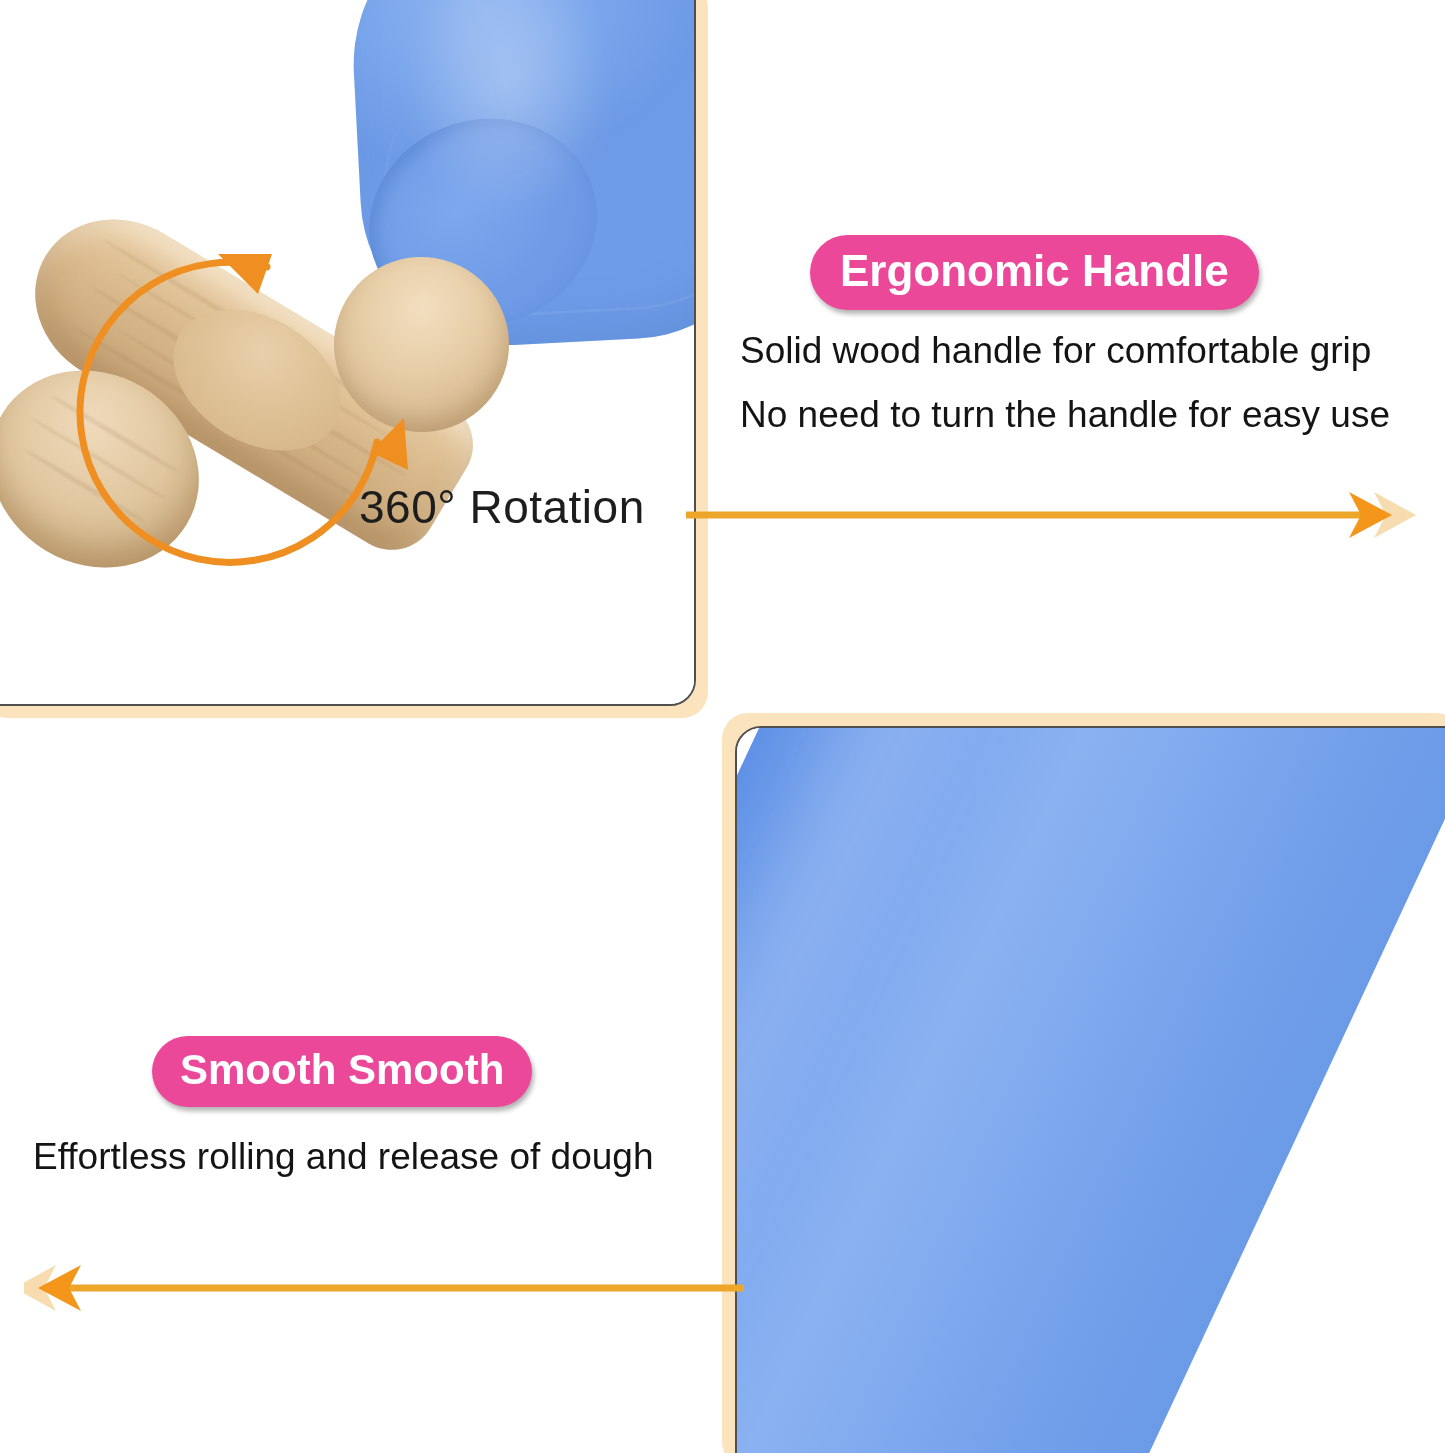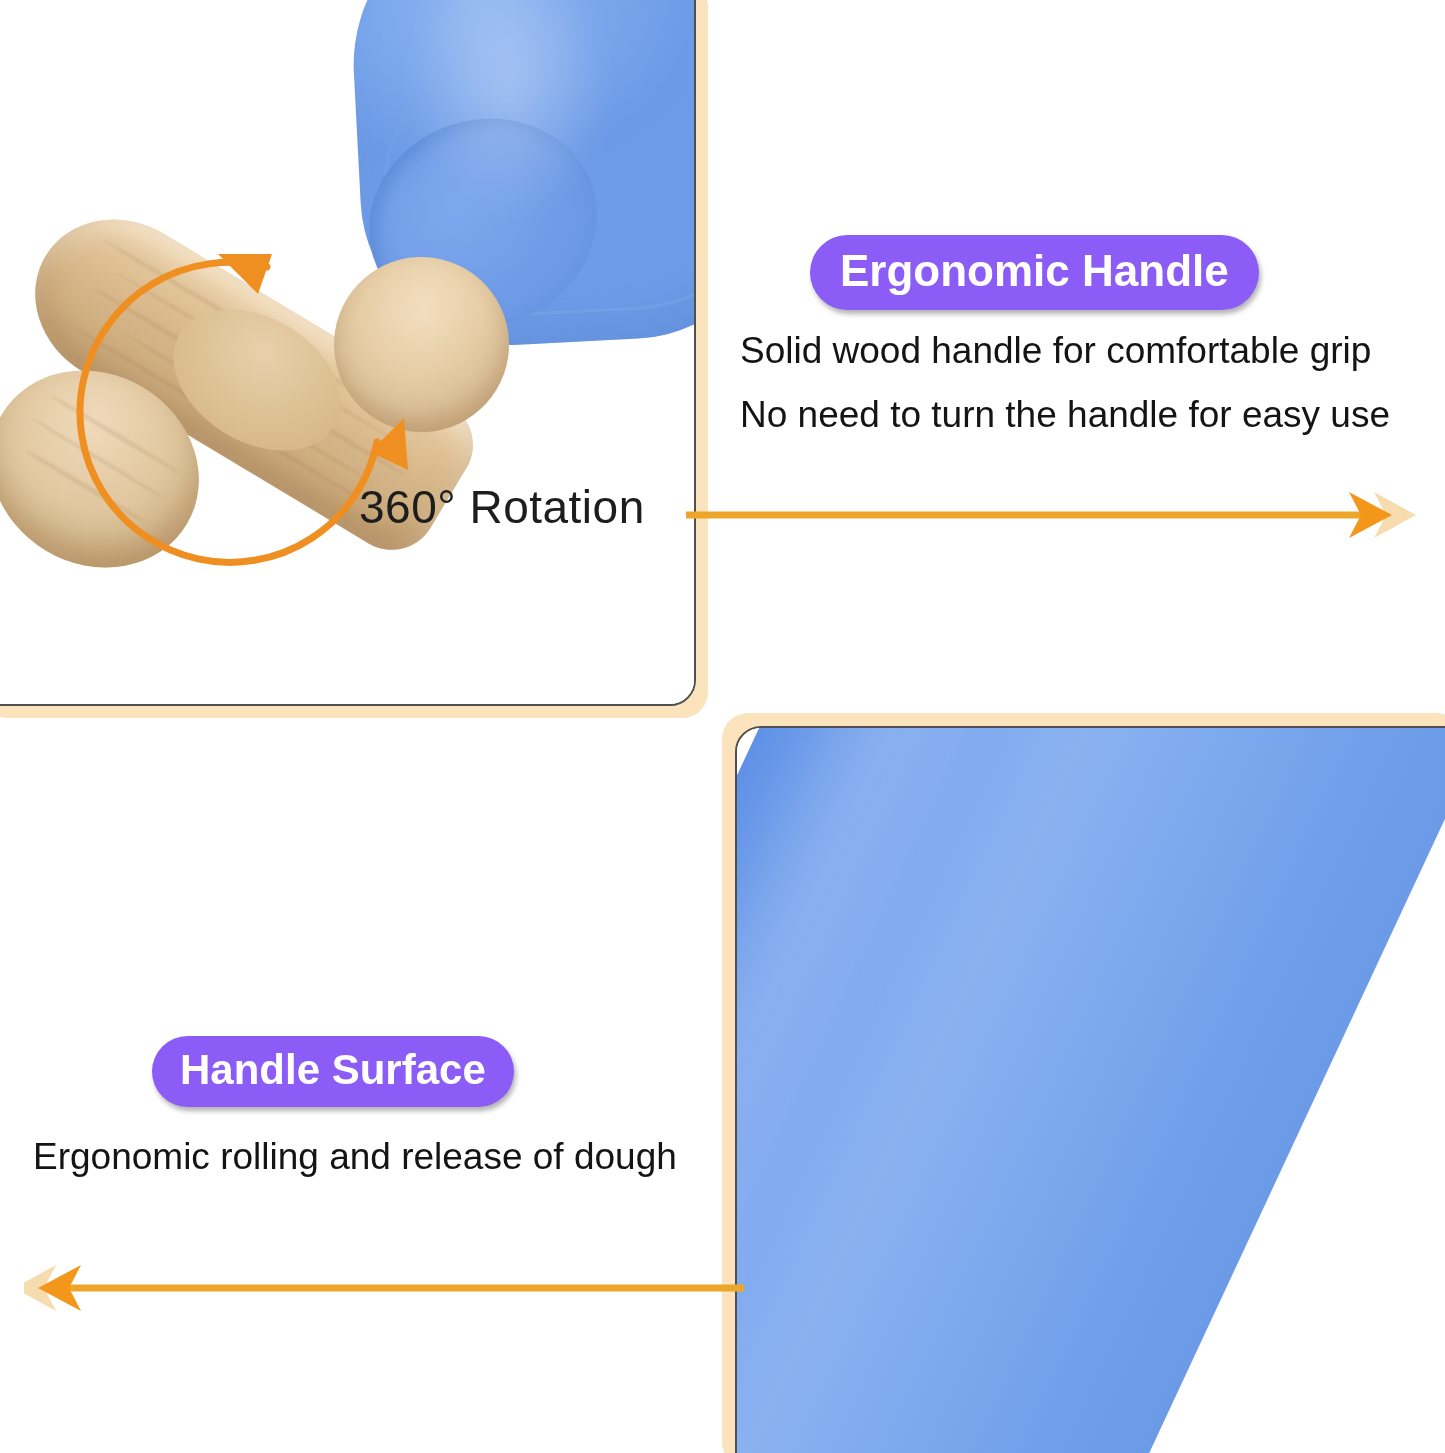--- a/index.html
+++ b/index.html
@@ -234,21 +234,21 @@
     width: 170px;
     height: 100%;
     background: linear-gradient(90deg, rgba(255,255,255,0) 0%, rgba(255,255,255,.18) 50%, rgba(255,255,255,0) 100%);
     filter: blur(26px);
   }
 
   
   .badge {
     position: absolute;
     display: inline-block;
-    background: #8b5cf6;
+    background: #ec4899;
     color: #ffffff;
     font-weight: bold;
     border-radius: 999px;
     white-space: nowrap;
     text-align: center;
     box-shadow: 2px 4px 5px rgba(0,0,0,.30);
   }
   #badge-ergonomic {
     left: 810px;
     top: 235px;
@@ -346,23 +346,23 @@
   <div class="feature-line" id="erg-line-1">Solid wood handle for comfortable grip</div>
 
   <div class="feature-line" id="erg-line-2">No need to turn the handle for easy use</div>
 
   <svg class="connector" id="connector-top" viewBox="0 0 730 70">
     <line x1="0" y1="35" x2="690" y2="35" stroke="#eda52a" stroke-width="7"></line>
     <polygon points="688,12 730,35 688,58 700,35" fill="#f6dcae"></polygon>
     <polygon points="663,12 706,35 663,58 675,35" fill="#f3961a"></polygon>
   </svg>
 
-  <div class="badge" id="badge-smooth">Handle Surface</div>
-
-  <div class="feature-line" id="smooth-line-1">Ergonomic rolling and release of dough</div>
+  <div class="badge" id="badge-smooth">Smooth Smooth</div>
+
+  <div class="feature-line" id="smooth-line-1">Effortless rolling and release of dough</div>
 
   <svg class="connector" id="connector-bottom" viewBox="0 0 720 70">
     <line x1="30" y1="35" x2="720" y2="35" stroke="#eda52a" stroke-width="7"></line>
     <polygon points="32,12 -10,35 32,58 20,35" fill="#f6dcae"></polygon>
     <polygon points="57,12 14,35 57,58 45,35" fill="#f3961a"></polygon>
   </svg>
 
 </div>
 
 </body></html>

